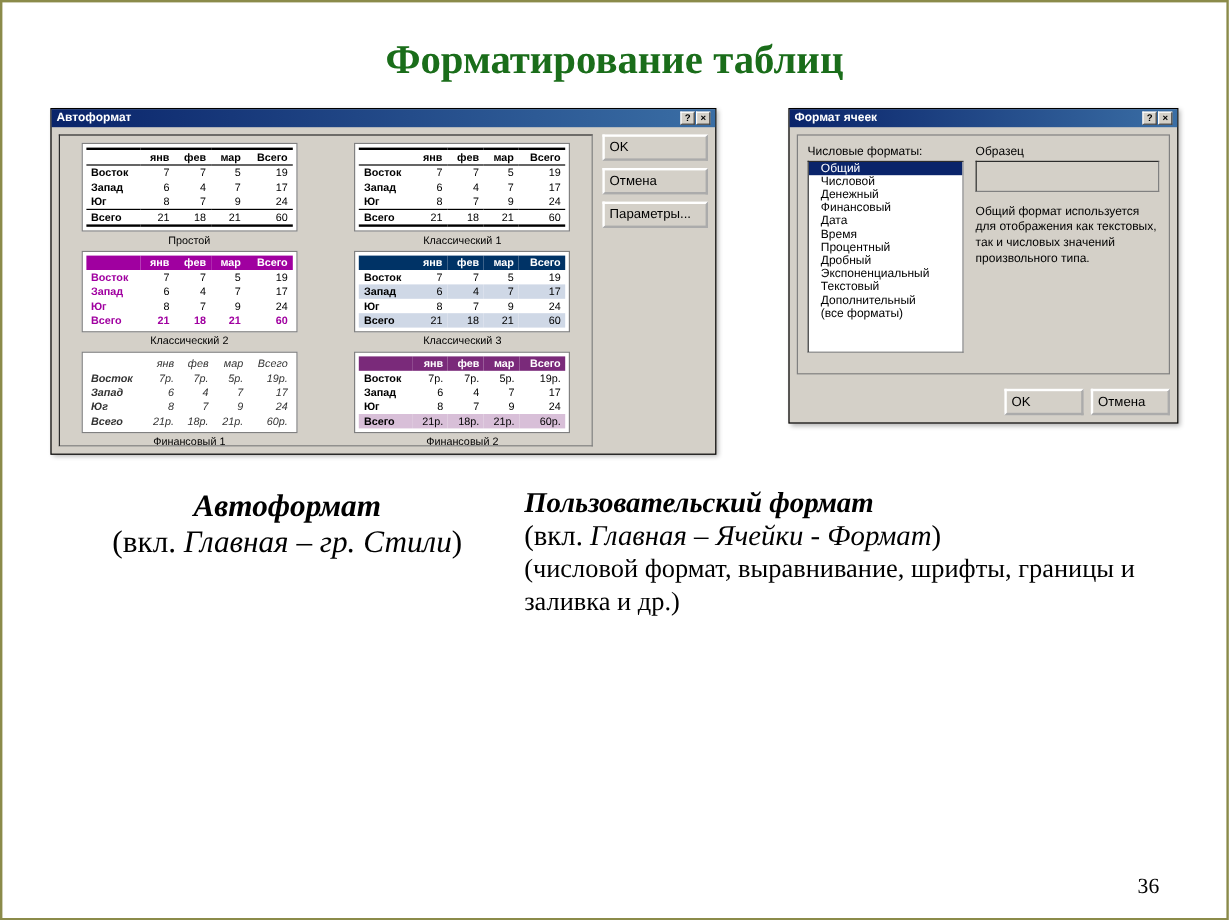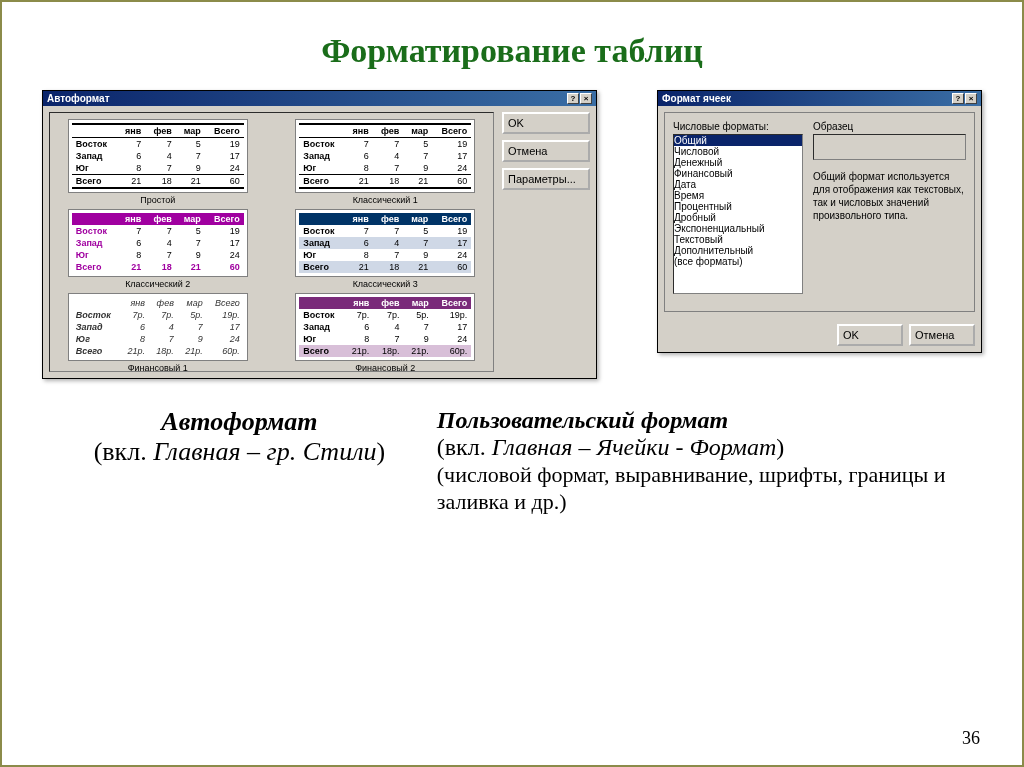--- a/index.html
+++ b/index.html
@@ -169,21 +169,21 @@
   }
   .label-sm { font-size: 10px; display: block; margin-bottom: 2px; }
   .listbox {
     background: #fff;
     border: 1px inset #808080;
     font-size: 10px;
     width: 130px;
     height: 160px;
     overflow: hidden;
   }
-  .listbox .item { padding: 0 0; }
+  .listbox .item { padding: 0 10px; }
   .listbox .item.selected { background: #0a246a; color: #fff; }
   .sample-area {
     flex: 1;
     font-size: 10px;
   }
   .sample-box {
     border: 1px inset #808080;
     background: #d4d0c8;
     height: 26px;
     margin-bottom: 10px;
@@ -214,21 +214,21 @@
     font-family: "Times New Roman", serif;
     font-size: 24px;
     color: #000;
   }
   .caption-right .sub { font-size: 22px; }
   .b { font-weight: bold; }
   .i { font-style: italic; }
   .page-num {
     position: absolute;
     bottom: 16px;
-    right: 42px;
+    right: 56px;
     font-family: "Times New Roman", serif;
     font-size: 18px;
   }
 </style>
 </head>
 <body>
 
 <div class="title">Форматирование таблиц</div>
 
 <div class="dialogs-row">

